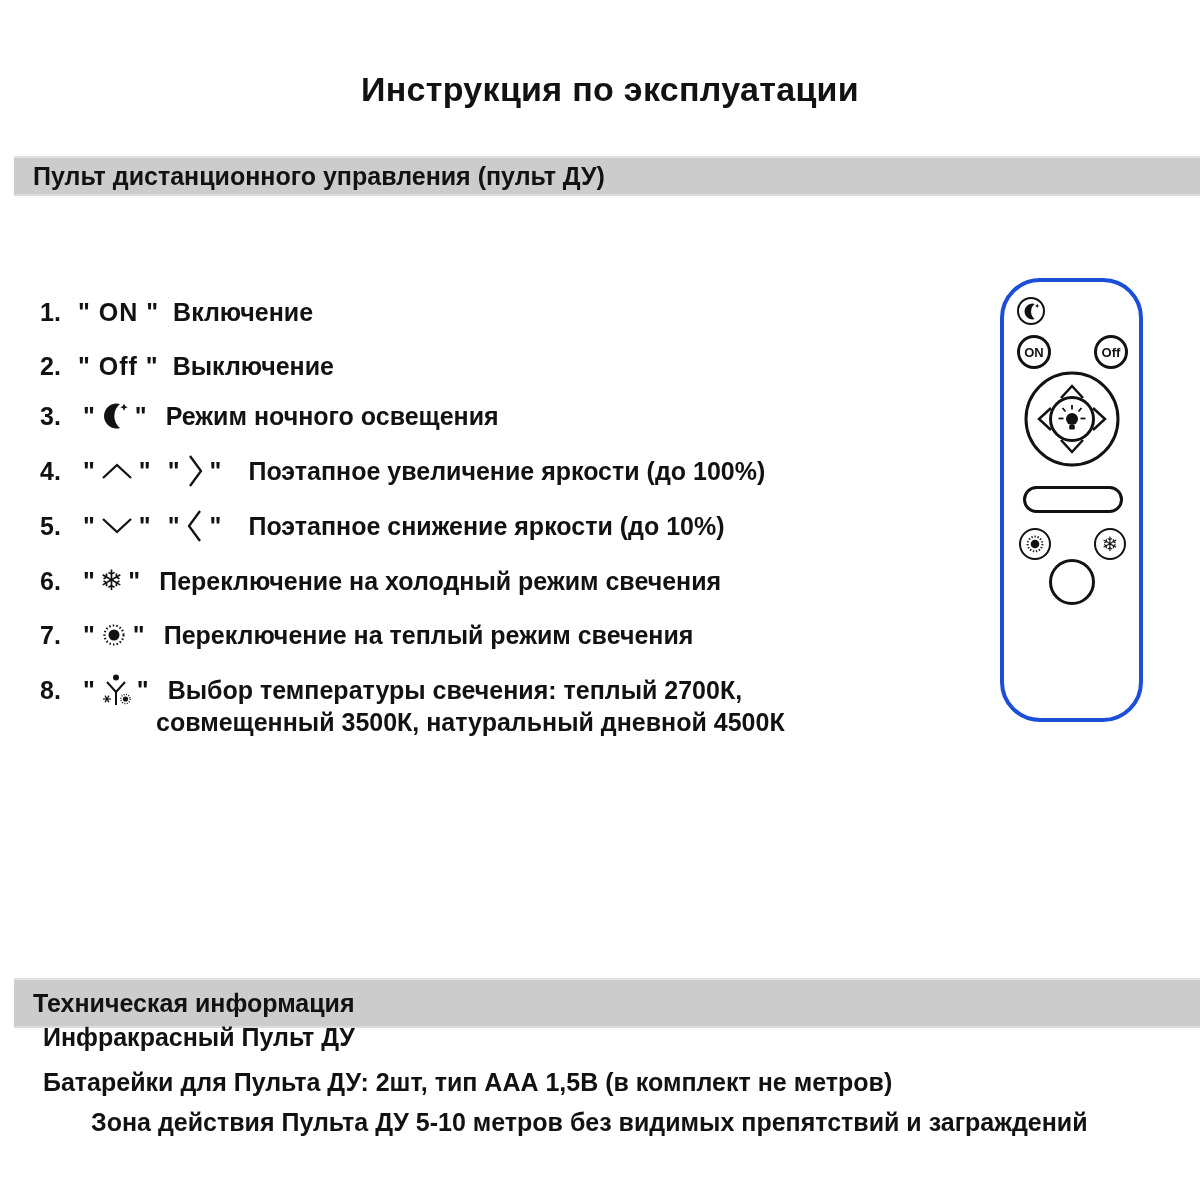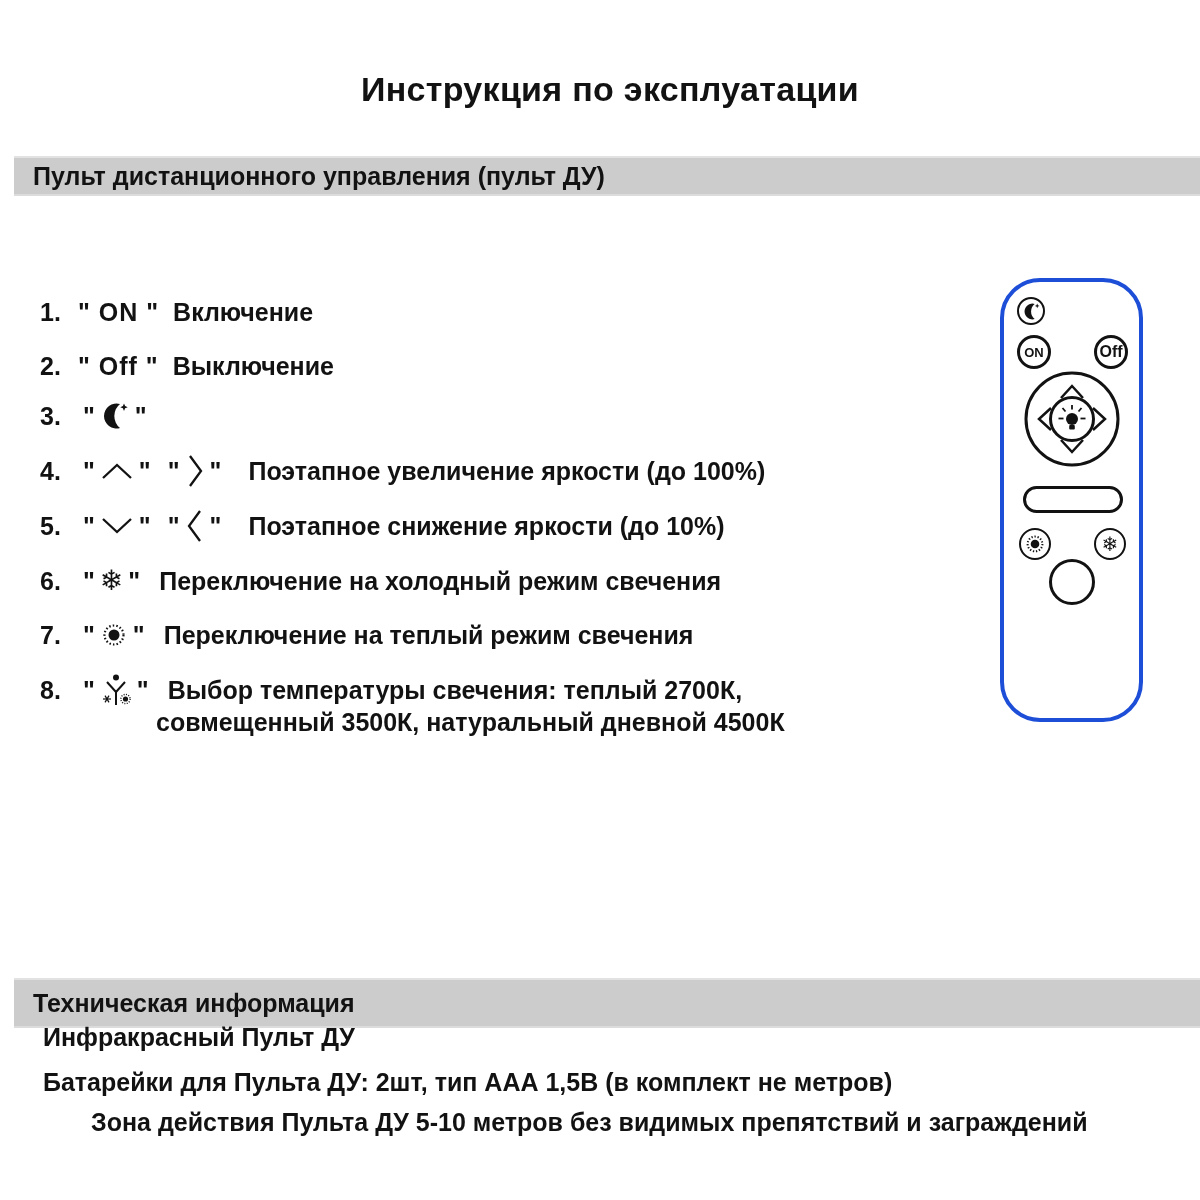--- a/index.html
+++ b/index.html
@@ -42,21 +42,21 @@
   .remote {
     left:1000px; top:278px; width:143px; height:444px;
     border:4px solid #1d4ed8; border-radius:40px; background:#fff;
   }
   .rc-btn {
     position:absolute; border:3px solid #121212; border-radius:50%;
     display:flex; align-items:center; justify-content:center; background:#fff;
   }
   .rc-night { left:13px; top:15px; width:28px; height:28px; border-width:2.5px; }
   .rc-on    { left:13px; top:53px; width:34px; height:34px; font-size:13px; font-weight:700; }
-  .rc-off   { left:90px; top:53px; width:34px; height:34px; font-size:16px; font-weight:700; }
+  .rc-off   { left:90px; top:53px; width:34px; height:34px; font-size:13px; font-weight:700; }
   .rc-dpad  { position:absolute; left:19px; top:88px; width:98px; height:98px; }
   .rc-pill  {
     position:absolute; left:19px; top:204px; width:100px; height:27px;
     border:3px solid #121212; border-radius:13.5px; background:#fff;
   }
   .rc-warm  { left:15px; top:246px; width:32px; height:32px; border-width:2.5px; }
   .rc-cold  { left:90px; top:246px; width:32px; height:32px; border-width:2.5px; }
   .rc-cold .snowflake-small { font-size:20px; line-height:1; }
   .rc-round { left:45px; top:277px; width:46px; height:46px; }
 
@@ -88,20 +88,21 @@
 <div class="abs item" style="top:398px;">
   <span class="num">3.</span>
   <span class="q">"</span>
   <span class="icon-box">
     <svg width="30" height="30" viewBox="0 0 30 30">
       <path class="fill" d="M20,3 A12.5,12.5 0 1,0 20,27 A15.5,15.5 0 0,1 20,3 Z"></path>
       <polygon class="fill" points="24,2.5 25.1,5.1 27.7,6.2 25.1,7.3 24,9.9 22.9,7.3 20.3,6.2 22.9,5.1"></polygon>
     </svg>
   </span>
   <span class="q">"</span>
+  <span class="lbl">Режим ночного освещения</span>
 </div>
 
 <div class="abs item" style="top:453px;">
   <span class="num">4.</span>
   <span class="q">"</span>
   <span class="icon-box">
     <svg width="34" height="20" viewBox="0 0 34 20">
         <polyline class="stroke" stroke-width="2.3" points="3,17 17,4 31,17"></polyline>
       </svg>
   </span>

